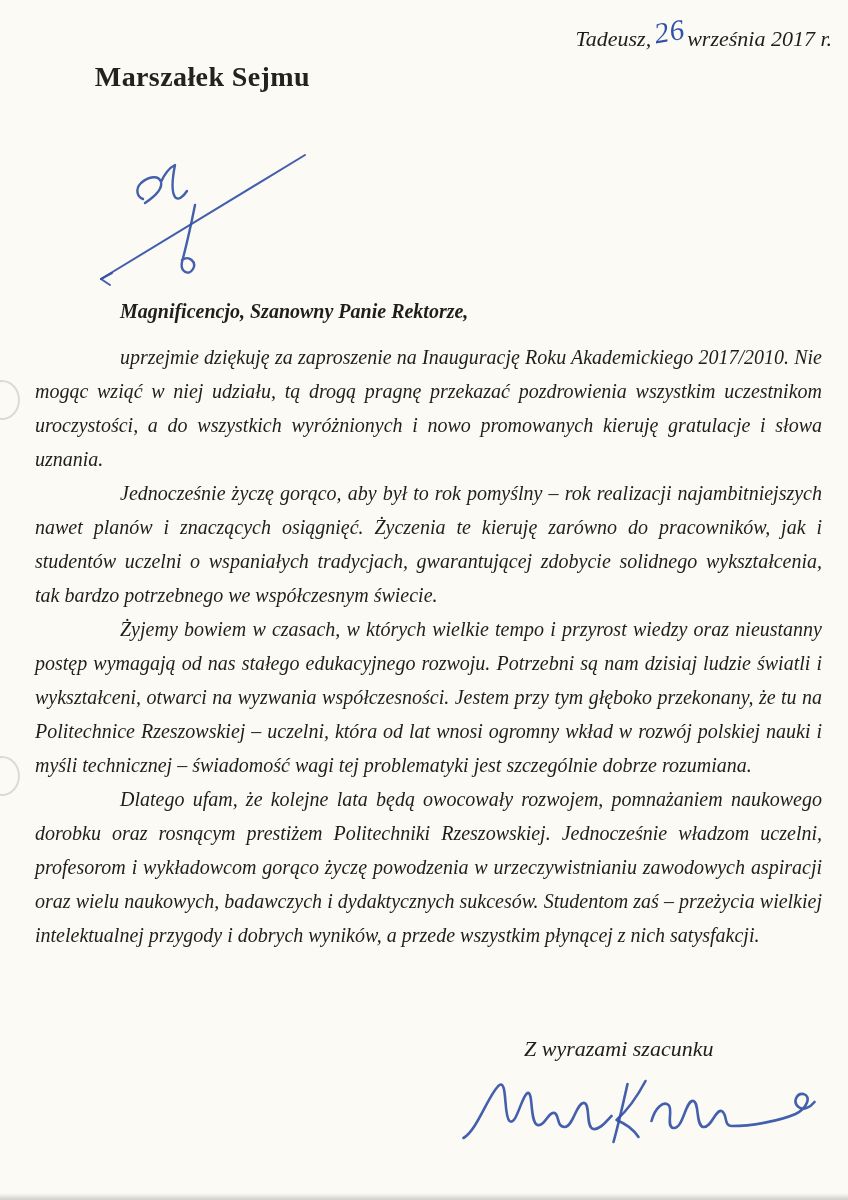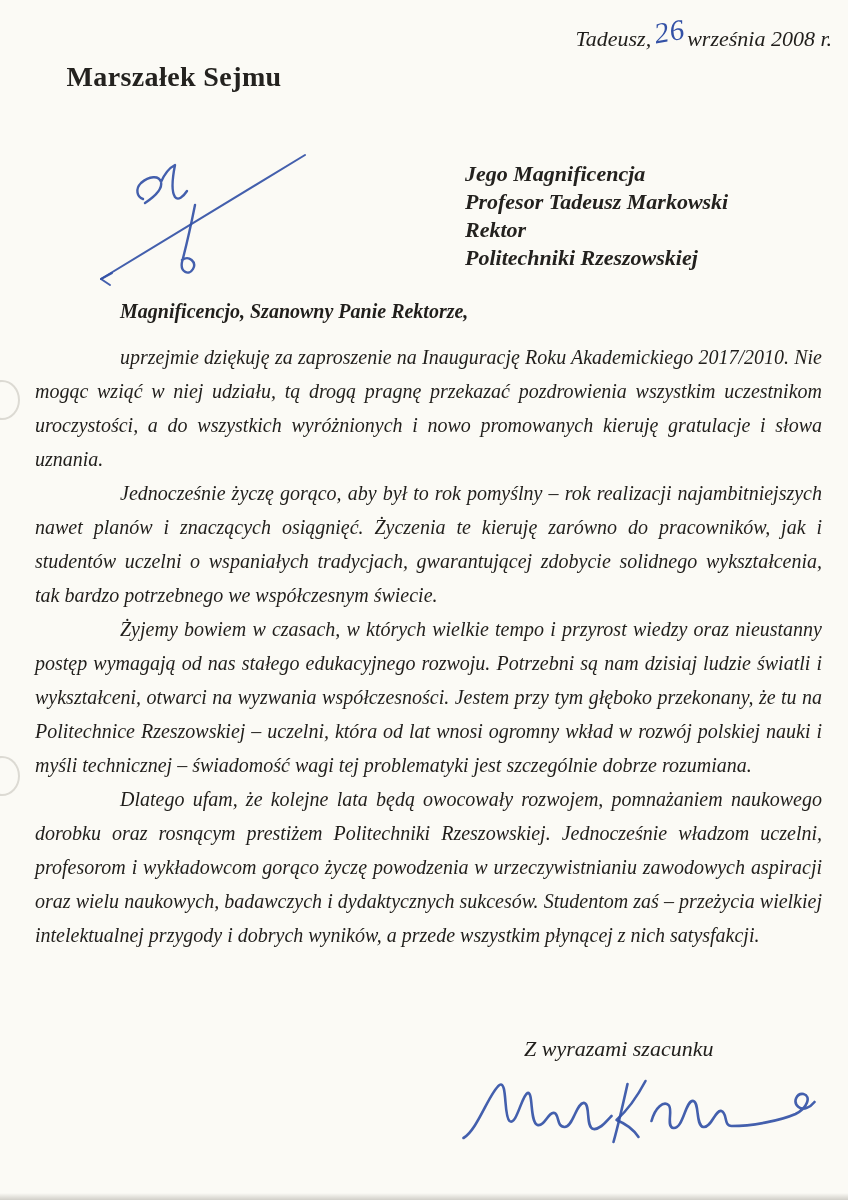--- a/index.html
+++ b/index.html
@@ -24,21 +24,21 @@
     display:inline-block;
     color:#3351a6;
     font-size:29px;
     transform:rotate(-10deg) translateY(-5px);
     margin:0 1px 0 4px;
     letter-spacing:1px;
   }
   
   .letterhead{
     position:absolute; top:58px; left:38px; width:272px;
-    text-align:center;
+    text-align:right;
     font-weight:bold; font-size:28px; line-height:37px;
     letter-spacing:0.4px;
     color:#24221f;
   }
   
   .recipient{
     position:absolute; top:160px; left:465px;
     font-weight:bold; font-style:italic;
     font-size:22px; line-height:28px;
     color:#23211e;
@@ -85,40 +85,34 @@
 </head>
 <body>
 
 <div class="page">
 
   <div class="hole-shadow hole-1"></div>
   <div class="hole-shadow hole-2"></div>
   <div class="bottom-edge"></div>
 
   <div class="date-line">
-    <span>Tadeusz,</span><span class="hand-day">26</span><span>września 2008 r.</span>
+    <span>Tadeusz,</span><span class="hand-day">26</span><span>września 2017 r.</span>
   </div>
 
   <div class="letterhead">
     <div>Marszałek Sejmu</div>
   </div>
 
   <svg class="annotation-svg" viewBox="0 0 235 145" xmlns="http://www.w3.org/2000/svg">
     <path class="ink" stroke-width="2" d="M 220 8 L 16 132"></path>
     <path class="ink" stroke-width="2" d="M 16 132 L 27 126 M 16 132 L 25 138"></path>
     <path class="ink" stroke-width="2.4" d="M 58 52 C 52 50 50 42 56 36 C 64 29 74 28 76 35 C 78 43 66 52 60 56 M 76 35 C 80 26 86 20 90 18 C 88 28 86 44 90 50 C 93 54 98 50 102 44"></path>
     <path class="ink" stroke-width="2.4" d="M 110 58 C 106 78 101 100 97 115 C 95 125 104 129 108 122 C 112 115 104 108 97 113"></path>
   </svg>
 
-  <div class="recipient">
-    <div>Jego Magnificencja</div>
-    <div>Profesor Tadeusz Markowski</div>
-    <div>Rektor</div>
-    <div>Politechniki Rzeszowskiej</div>
-  </div>
 
   <div class="letter-body">
     <p class="salutation">Magnificencjo, Szanowny Panie Rektorze,</p>
     <p>uprzejmie dziękuję za zaproszenie na Inaugurację Roku Akademickiego 2017/2010. Nie mogąc wziąć w niej udziału, tą drogą pragnę przekazać pozdrowienia wszystkim uczestnikom uroczystości, a do wszystkich wyróżnionych i nowo promowanych kieruję gratulacje i słowa uznania.</p>
     <p>Jednocześnie życzę gorąco, aby był to rok pomyślny – rok realizacji najambitniejszych nawet planów i znaczących osiągnięć. Życzenia te kieruję zarówno do pracowników, jak i studentów uczelni o wspaniałych tradycjach, gwarantującej zdobycie solidnego wykształcenia, tak bardzo potrzebnego we współczesnym świecie.</p>
     <p>Żyjemy bowiem w czasach, w których wielkie tempo i przyrost wiedzy oraz nieustanny postęp wymagają od nas stałego edukacyjnego rozwoju. Potrzebni są nam dzisiaj ludzie światli i wykształceni, otwarci na wyzwania współczesności. Jestem przy tym głęboko przekonany, że tu na Politechnice Rzeszowskiej – uczelni, która od lat wnosi ogromny wkład w rozwój polskiej nauki i myśli technicznej – świadomość wagi tej problematyki jest szczególnie dobrze rozumiana.</p>
     <p>Dlatego ufam, że kolejne lata będą owocowały rozwojem, pomnażaniem naukowego dorobku oraz rosnącym prestiżem Politechniki Rzeszowskiej. Jednocześnie władzom uczelni, profesorom i wykładowcom gorąco życzę powodzenia w urzeczywistnianiu zawodowych aspiracji oraz wielu naukowych, badawczych i dydaktycznych sukcesów. Studentom zaś – przeżycia wielkiej intelektualnej przygody i dobrych wyników, a przede wszystkim płynącej z nich satysfakcji.</p>
   </div>
 
   <div class="closing">Z wyrazami szacunku</div>

